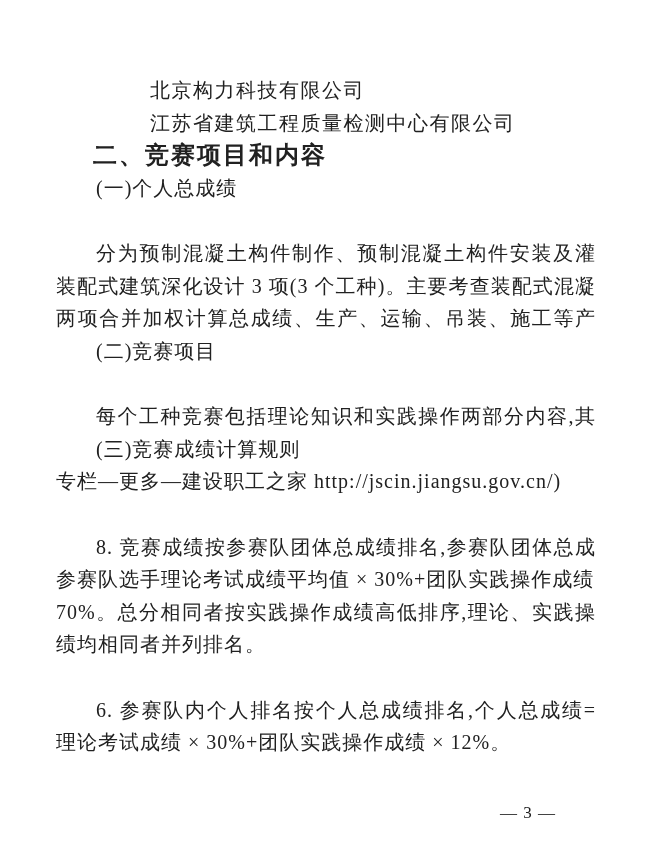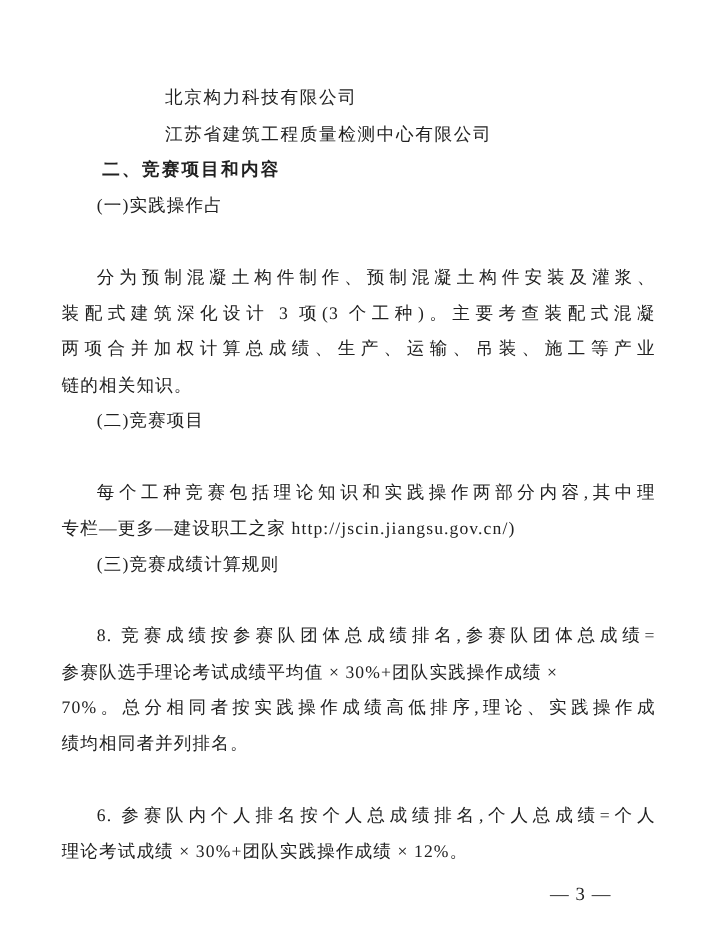--- a/index.html
+++ b/index.html
@@ -14,32 +14,32 @@
     background: #ffffff;
     color: #212121;
     overflow: hidden;
   }
   .content {
     position: absolute;
     left: 56px; top: 74px;
     width: 540px;
   }
   .line {
-    font-size: 16px;
+    font-size: 20px;
     line-height: 32.5px;
     height: 32.5px;
     overflow: hidden;
     letter-spacing: 1px;
     white-space: normal;
   }
   .unit { padding-left: 94px; letter-spacing: 1.5px; }
   .heading {
     font-family: Liberation Serif, serif;
     font-weight: 700;
-    font-size: 16px;
+    font-size: 24px;
     letter-spacing: 2px;
     padding-left: 37px;
   }
   .subheading { text-indent: 2em; }
   .first { text-indent: 2em; margin-top: 33px; }
   .fill { text-align: justify; text-align-last: justify; }
   .footer {
     position: absolute;
     top: 803px; left: 500px;
     font-size: 17px;
@@ -51,31 +51,30 @@
 <body>
 
 <div class="page">
   <div class="content">
 
     <div class="line unit">北京构力科技有限公司</div>
     <div class="line unit">江苏省建筑工程质量检测中心有限公司</div>
 
     <div class="line heading">二、竞赛项目和内容</div>
 
-    <div class="line subheading">(一)实践操作占</div>
+    <div class="line subheading">(一)个人总成绩</div>
     <div class="line first fill">分为预制混凝土构件制作、预制混凝土构件安装及灌浆、</div>
     <div class="line fill">装配式建筑深化设计 3 项(3 个工种)。主要考查装配式混凝</div>
     <div class="line fill">两项合并加权计算总成绩、生产、运输、吊装、施工等产业</div>
-    <div class="line">链的相关知识。</div>
 
     <div class="line subheading">(二)竞赛项目</div>
     <div class="line first fill">每个工种竞赛包括理论知识和实践操作两部分内容,其中理</div>
+    <div class="line subheading">(三)竞赛成绩计算规则</div>
+
     <div class="line">专栏—更多—建设职工之家 http://jscin.jiangsu.gov.cn/)</div>
-
-    <div class="line subheading">(三)竞赛成绩计算规则</div>
     <div class="line first fill">8. 竞赛成绩按参赛队团体总成绩排名,参赛队团体总成绩=</div>
     <div class="line">参赛队选手理论考试成绩平均值 × 30%+团队实践操作成绩 ×</div>
     <div class="line fill">70%。总分相同者按实践操作成绩高低排序,理论、实践操作成</div>
     <div class="line">绩均相同者并列排名。</div>
     <div class="line first fill">6. 参赛队内个人排名按个人总成绩排名,个人总成绩=个人</div>
     <div class="line">理论考试成绩 × 30%+团队实践操作成绩 × 12%。</div>
 
   </div>
 
   <div class="footer">— 3 —</div>

